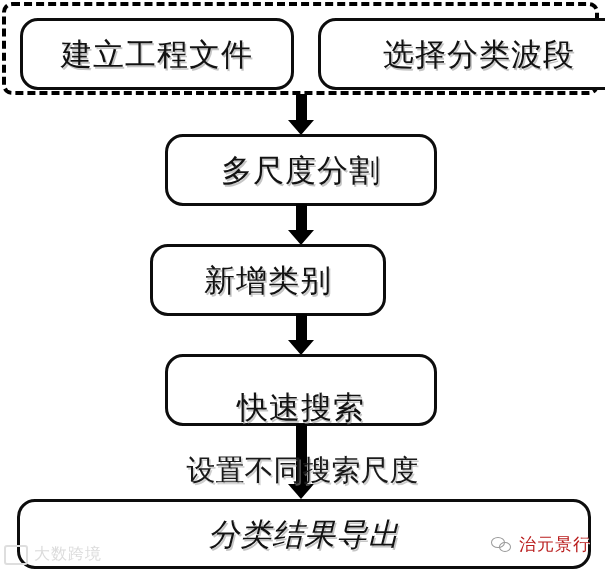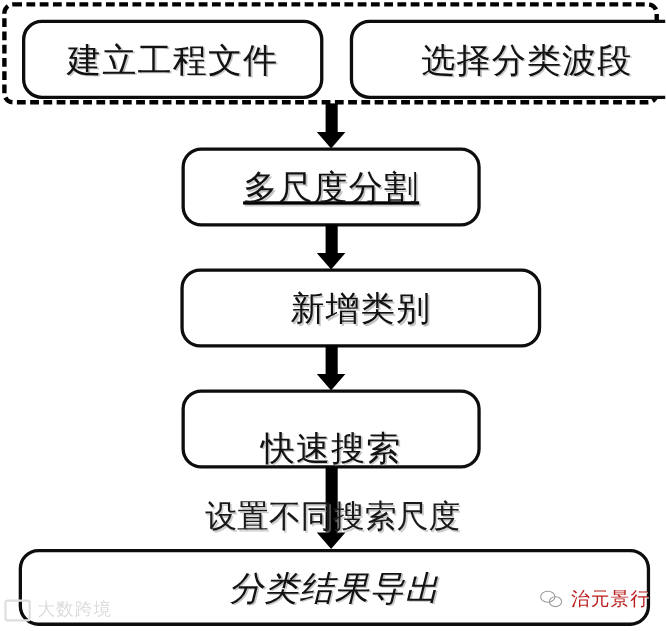--- a/index.html
+++ b/index.html
@@ -46,22 +46,22 @@
     letter-spacing: 1px;
     white-space: nowrap;
     text-shadow: 1.5px 1.5px 0 rgba(150,150,150,0.55);
   }
 
   
   #node-create-project { left: 14px;  top: 12px;  width: 274px; height: 72px; }
   #node-select-bands   { left: 312px; top: 12px;  width: 322px; height: 72px; }
 
   
-  #node-multiscale-seg { left: 165px; top: 134px; width: 272px; height: 72px; text-decoration: underline; }
-  #node-add-class      { left: 164px; top: 244px; width: 328px; height: 72px; }
+  #node-multiscale-seg { left: 165px; top: 134px; width: 272px; height: 72px; }
+  #node-add-class      { left: 150px; top: 244px; width: 236px; height: 72px; }
   #node-quick-search   { left: 165px; top: 354px; width: 272px; height: 72px; align-items: flex-end; }
   #node-export-result  { left: 17px;  top: 499px; width: 574px; height: 70px; font-style: italic; }
 
   
   .arrow {
     position: absolute;
     width: 26px;
   }
   .arrow .shaft {
     position: absolute;

